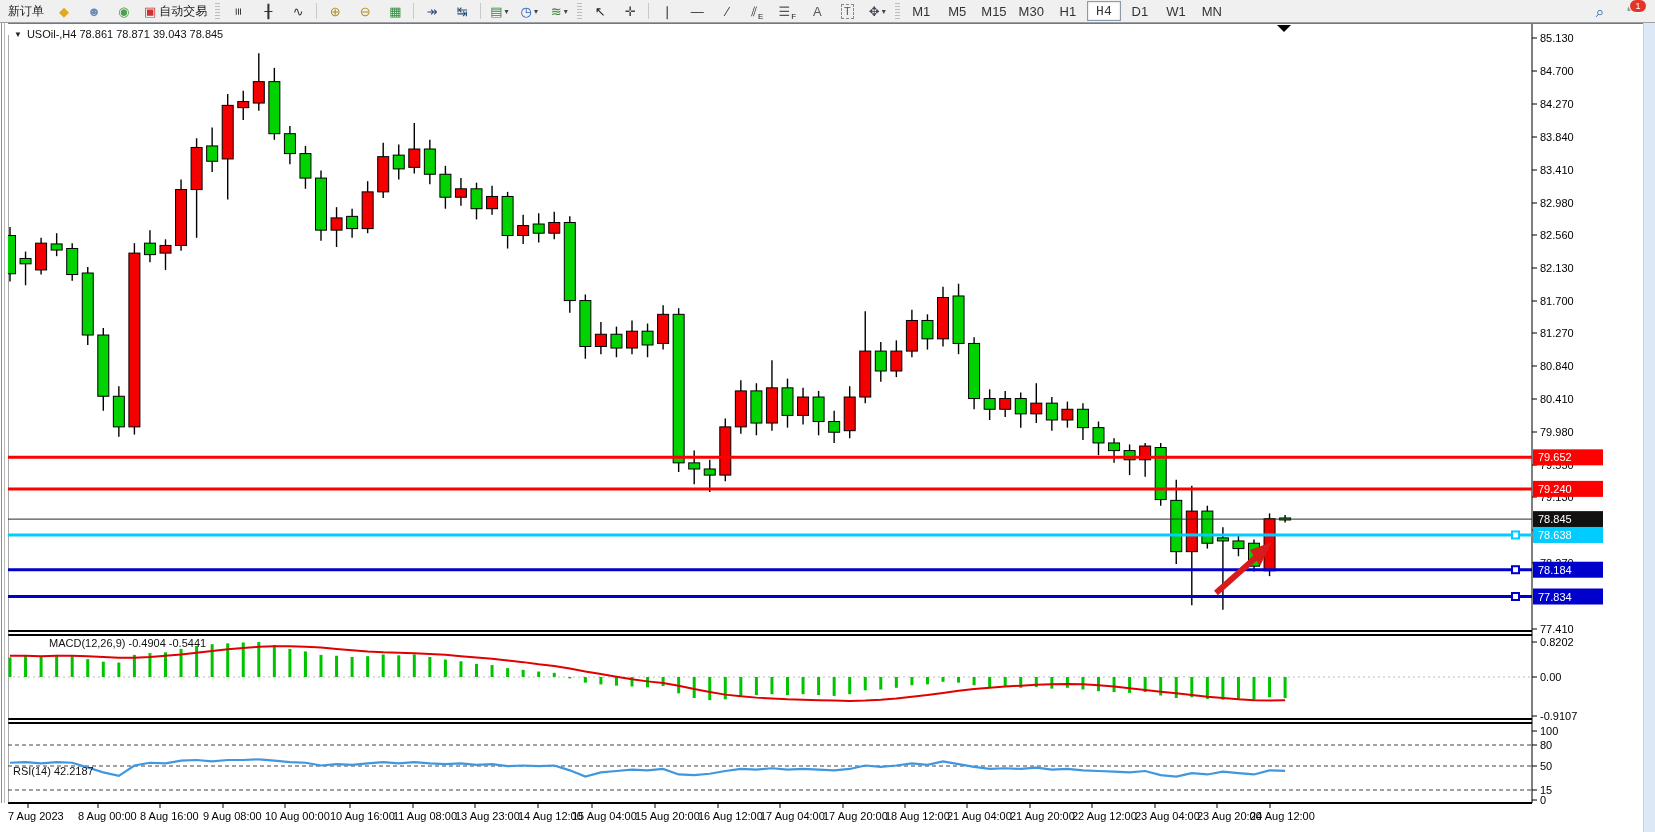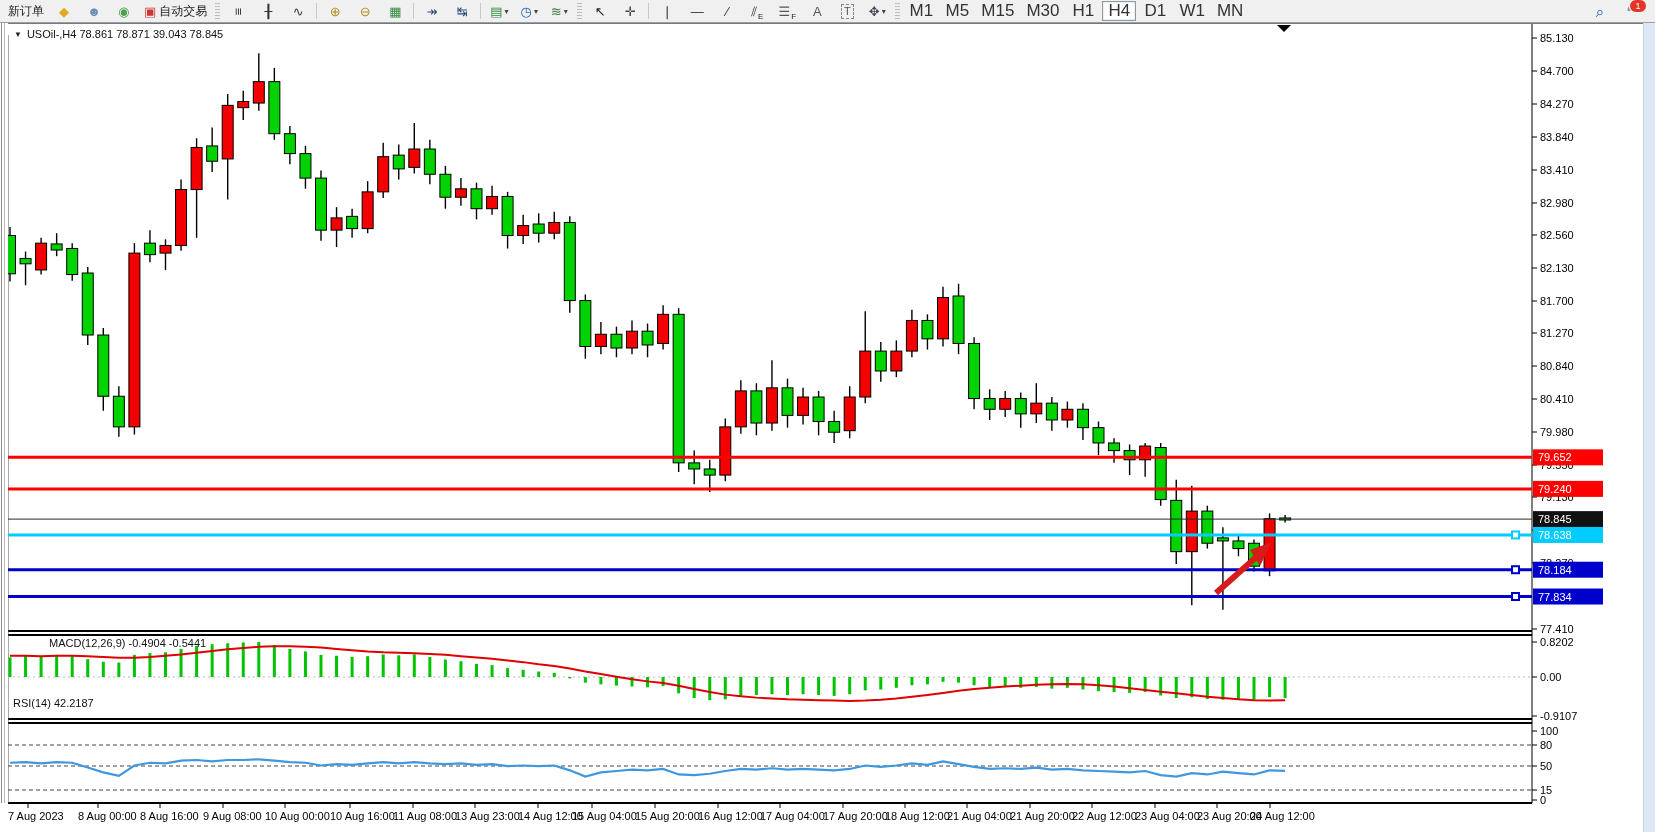--- a/index.html
+++ b/index.html
@@ -10,39 +10,39 @@
            border-bottom:1px solid #9aa0a6;display:flex;align-items:center;font-size:12px;color:#222;}
   .tb-btn{height:20px;min-width:20px;display:flex;align-items:center;justify-content:center;
           padding:0 3px;margin:0 1px;border:1px solid transparent;cursor:default;white-space:nowrap;}
   .tb-btn .glyph{font-size:13px;line-height:13px;}
   .tb-btn .cap{margin-left:3px;font-size:12px;}
   .tb-btn .dd{font-size:8px;margin-left:2px;color:#444;}
   .tb-sep{width:1px;height:16px;background:#c9c9c9;margin:0 3px;}
   .tb-grip{width:5px;height:16px;margin:0 3px;background:repeating-linear-gradient(
             to bottom,#bdbdbd 0 1px,transparent 1px 3px);}
   .tf-btn{height:18px;min-width:24px;display:flex;align-items:center;justify-content:center;
-          font-size:17px;color:#333;padding:0 4px;margin:0 1px;border:1px solid transparent;}
-  .tf-btn.active{background:#ffffff;border:1px solid #8d99a6;box-shadow:inset 0 0 2px #b9c2cc;}
+          font-size:13px;color:#333;padding:0 4px;margin:0 1px;border:1px solid transparent;}
+  .tf-btn.active{background:#ffffff;border:1px solid #8d99a6;box-shadow:inset 0 0 2px #b9c2cc;font-family:Liberation Mono, monospace;}
   #tb-right{margin-left:auto;display:flex;align-items:center;padding-right:10px;}
   #chat-btn{position:relative;}
   #chat-badge{position:absolute;top:-2px;right:-4px;background:#e53528;color:#fff;font-size:9px;
               min-width:12px;height:12px;border-radius:7px;display:flex;align-items:center;
               justify-content:center;padding:0 2px;border:1px solid #fff;}
   
   #chartwrap{position:absolute;left:0;top:23px;width:1655px;height:809px;background:#fff;}
   #left-gutter{position:absolute;left:0;top:0;width:8px;height:780px;
      background:linear-gradient(to right,#ffffff 0,#ffffff 1px,#8f8f8f 1px,#8f8f8f 2px,
                 #ffffff 2px,#ffffff 4px,#b9b9b9 4px,#b9b9b9 5px,#ffffff 5px);}
   #right-scroll{position:absolute;right:0;top:0;width:11px;height:809px;background:#dde8f6;
                 border-left:1px solid #c3d2e6;}
   #chart-title{position:absolute;left:14px;top:5px;font-size:11px;color:#111;display:flex;align-items:center;}
   #chart-title .tri{font-size:8px;margin-right:5px;color:#222;}
   #macd-label,#rsi-label{position:absolute;left:13px;font-size:11px;color:#111;}
   #macd-label{top:614px;padding-left:36px;}
-  #rsi-label{top:674px;}
+  #rsi-label{top:742px;}
   svg text{font-family:"Liberation Sans",sans-serif;}
 </style>
 </head>
 <body>
 
 <div id="app">
 
   <div id="toolbar">
       <div class="tb-btn">
         <span class="cap">新订单</span>

